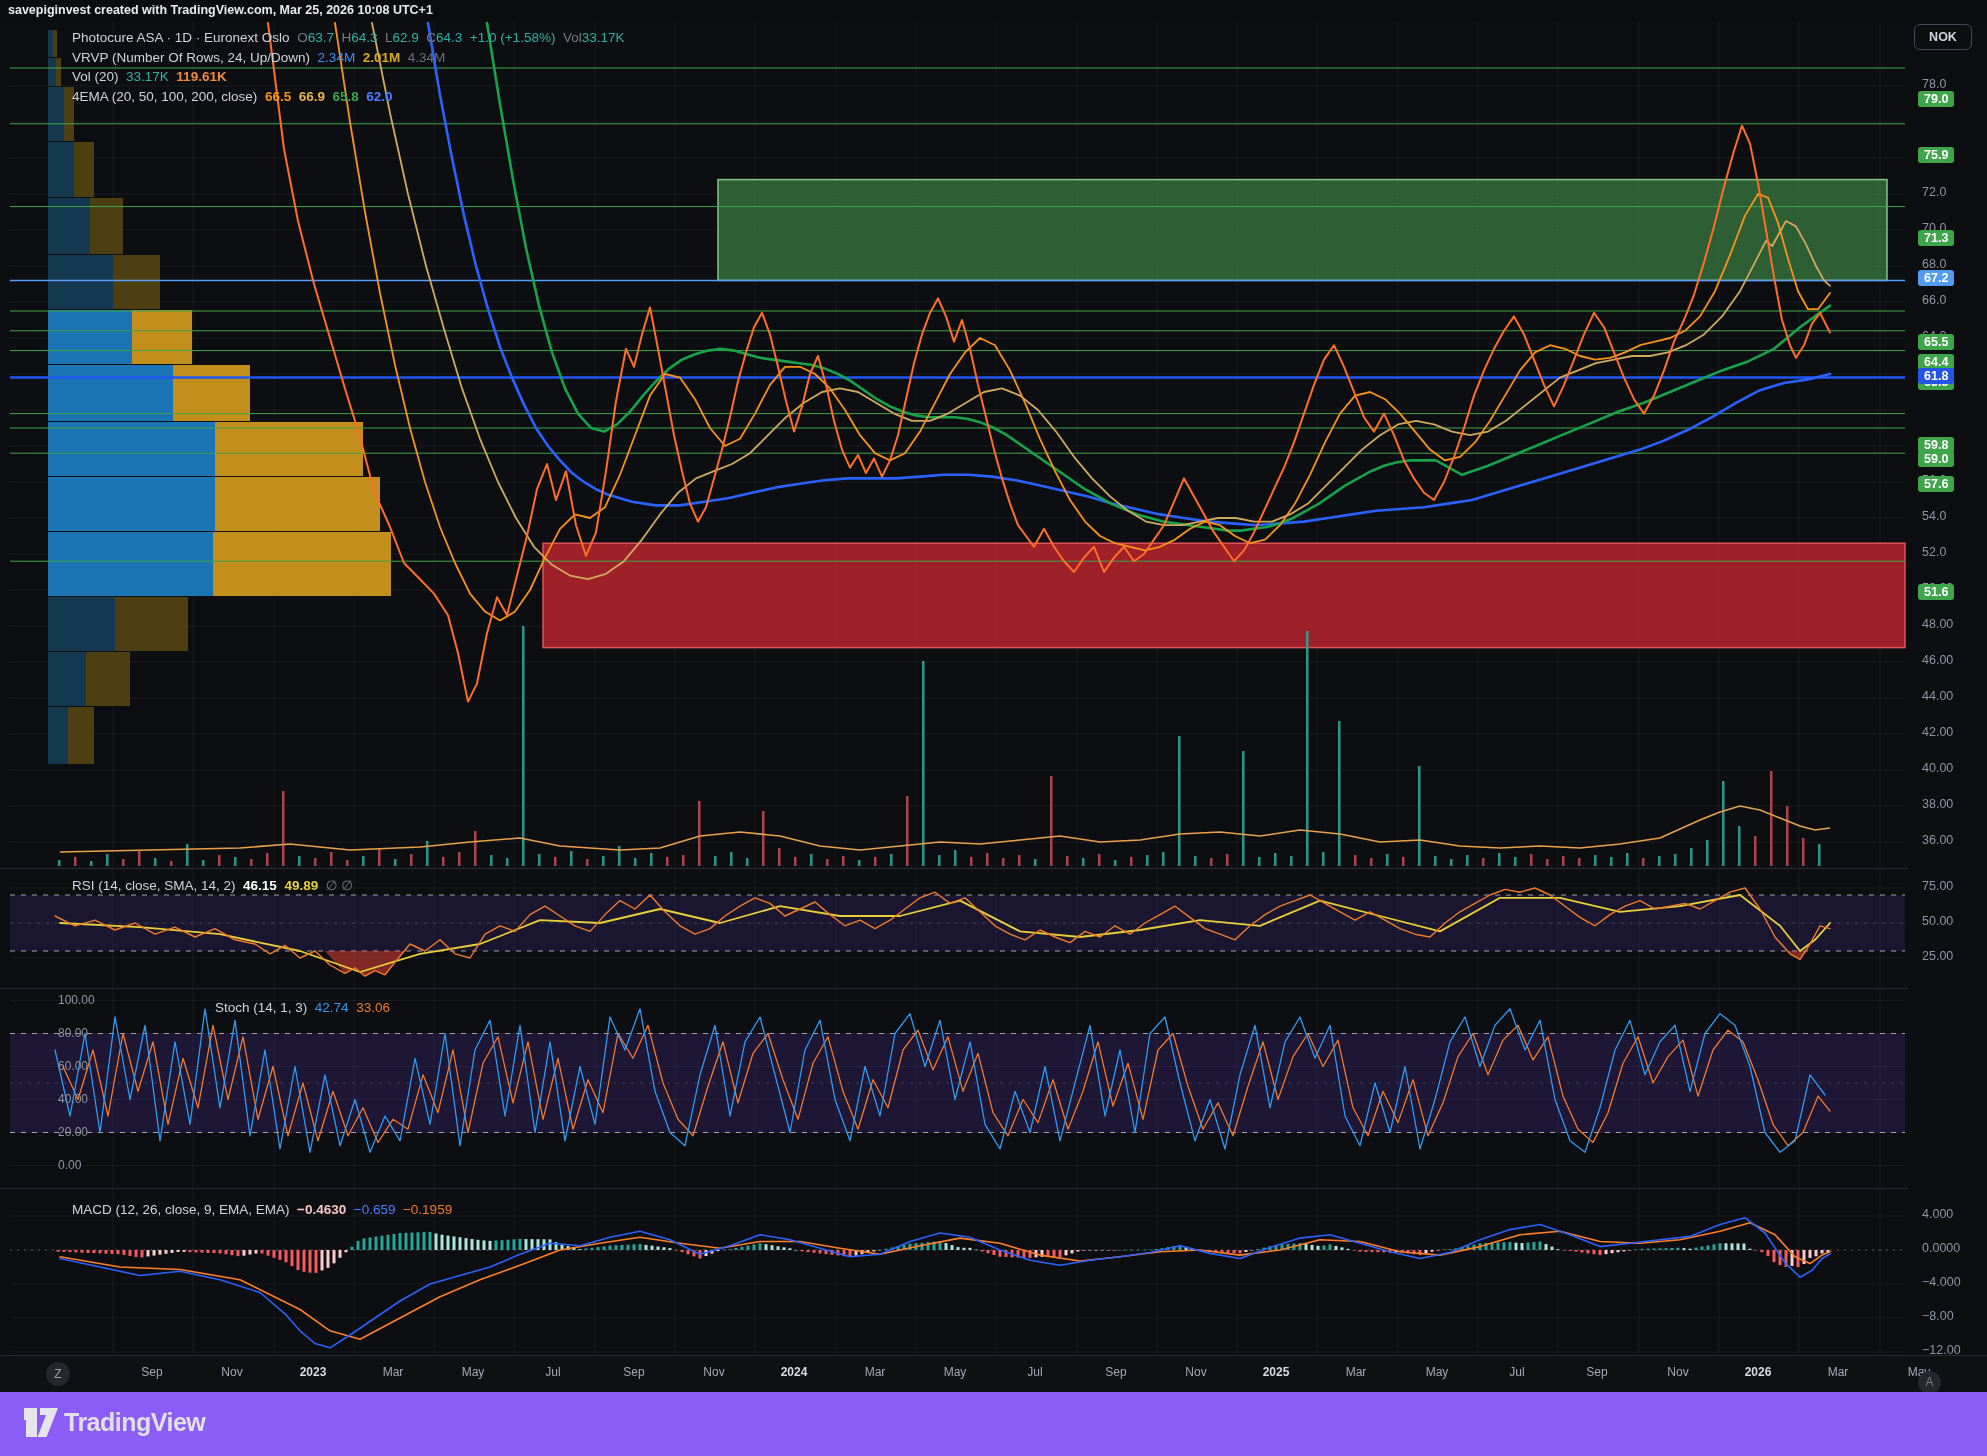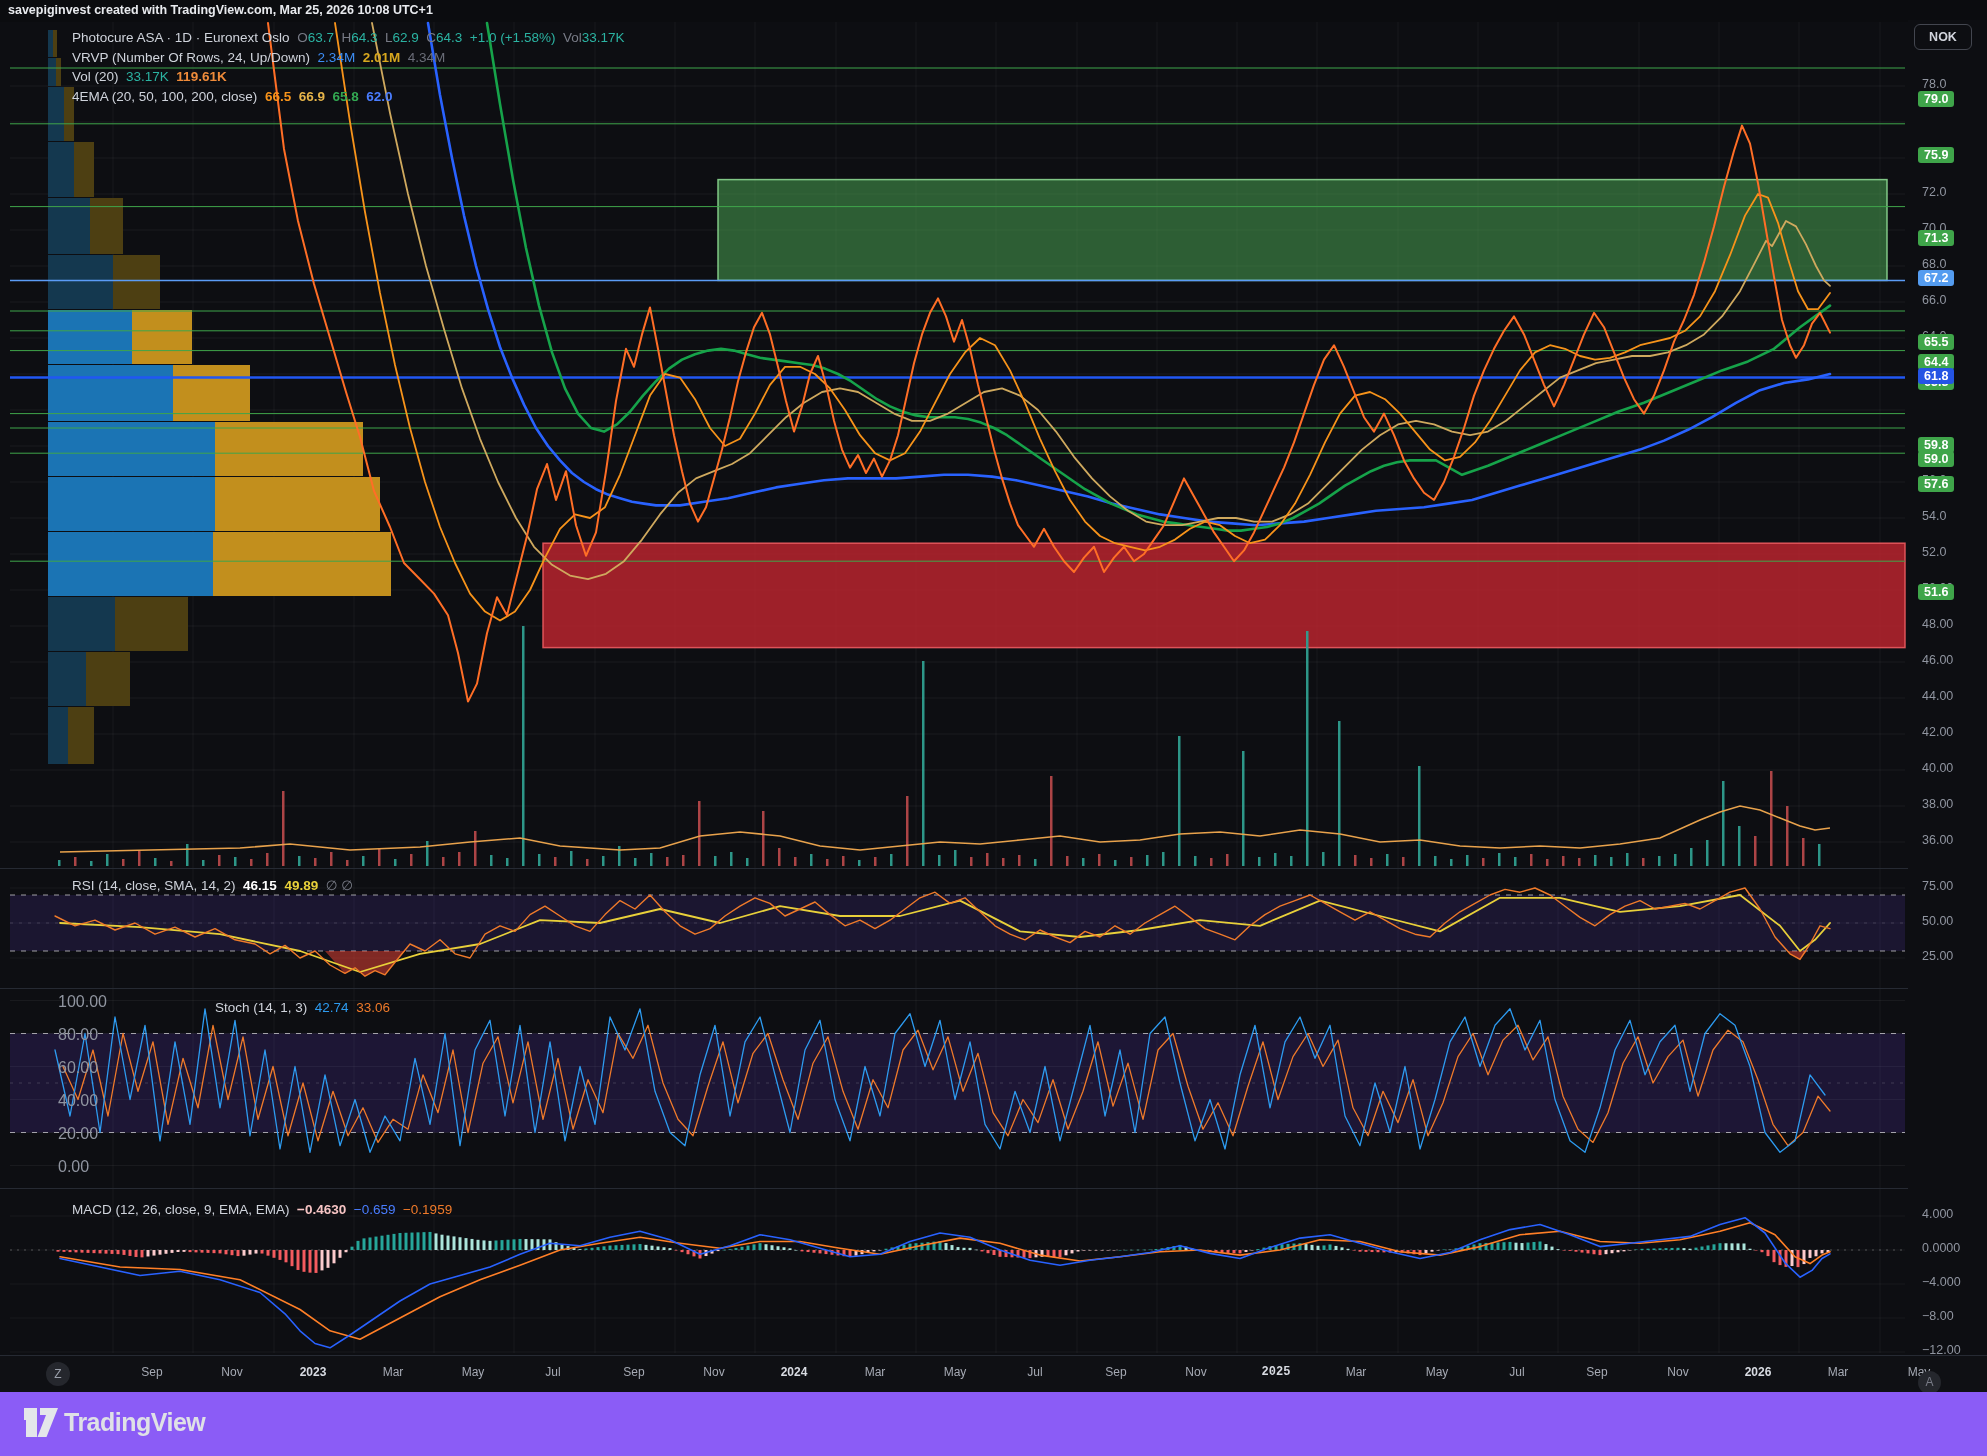--- a/index.html
+++ b/index.html
@@ -23,21 +23,21 @@
   .bold{font-weight:bold;text-align:right;}
   
   #price-axis{position:absolute;left:1908px;top:20px;width:79px;height:1370px;background:#0d0e12;}
   #price-axis .tick{position:absolute;left:14px;font-size:12.5px;color:#9095a0;}
   #price-axis .badge{position:absolute;left:10px;font-size:12.5px;font-weight:bold;color:#fff;
       padding:1px 6px;border-radius:3px;}
   .bg-green{background:#3fa54a;margin-top:33px;} .bg-blue{background:#2454e4;} .bg-lblue{background:#549cf0;}
   .nok-btn{position:absolute;left:6px;top:4px;width:56px;height:24px;border:1px solid #43464f;border-radius:6px;
       text-align:center;line-height:24px;font-size:12.5px;font-weight:bold;color:#d1d4dc;}
   
-  #stoch-labels div{position:absolute;left:58px;font-size:16px;color:#9095a0;}
+  #stoch-labels div{position:absolute;left:58px;font-size:12px;color:#9095a0;}
   
   #time-axis{position:absolute;left:0;top:1355px;width:1987px;height:36px;background:#0f1014;border-top:1px solid #262a33;}
   #time-axis .t{position:absolute;top:9px;font-size:12px;color:#a6aab4;transform:translateX(-50%);margin-left:39px;}
   #time-axis .t.year{color:#d8dbe2;font-weight:bold;}
   .circle-btn{position:absolute;border-radius:50%;background:#25272d;color:#9ba0ab;text-align:center;
       font-size:12px;}
   #z-btn{left:46px;top:1362px;width:24px;height:24px;line-height:24px;}
   #a-btn{left:1918px;top:1371px;width:23px;height:23px;line-height:23px;color:#787b86;}
   
   #footer{position:absolute;left:0;top:1392px;width:1987px;height:64px;background:#8b5cf6;}
@@ -700,21 +700,21 @@
       <span class="t" style="left: 434px;">May</span>
       <span class="t" style="left: 514px;">Jul</span>
       <span class="t" style="left: 595px;">Sep</span>
       <span class="t" style="left: 675px;">Nov</span>
       <span class="t year" style="left: 755px;">2024</span>
       <span class="t" style="left: 836px;">Mar</span>
       <span class="t" style="left: 916px;">May</span>
       <span class="t" style="left: 996px;">Jul</span>
       <span class="t" style="left: 1077px;">Sep</span>
       <span class="t" style="left: 1157px;">Nov</span>
-      <span class="t year" style="left: 1237px; font-family: Liberation Mono, monospace;">2025</span>
+      <span class="t year" style="left: 1237px;">2025</span>
       <span class="t" style="left: 1317px;">Mar</span>
       <span class="t" style="left: 1398px;">May</span>
       <span class="t" style="left: 1478px;">Jul</span>
       <span class="t" style="left: 1558px;">Sep</span>
       <span class="t" style="left: 1639px;">Nov</span>
       <span class="t year" style="left: 1719px;">2026</span>
       <span class="t" style="left: 1799px;">Mar</span>
       <span class="t" style="left: 1880px;">May</span>
     </div>
   <div id="z-btn" class="circle-btn">Z</div>

